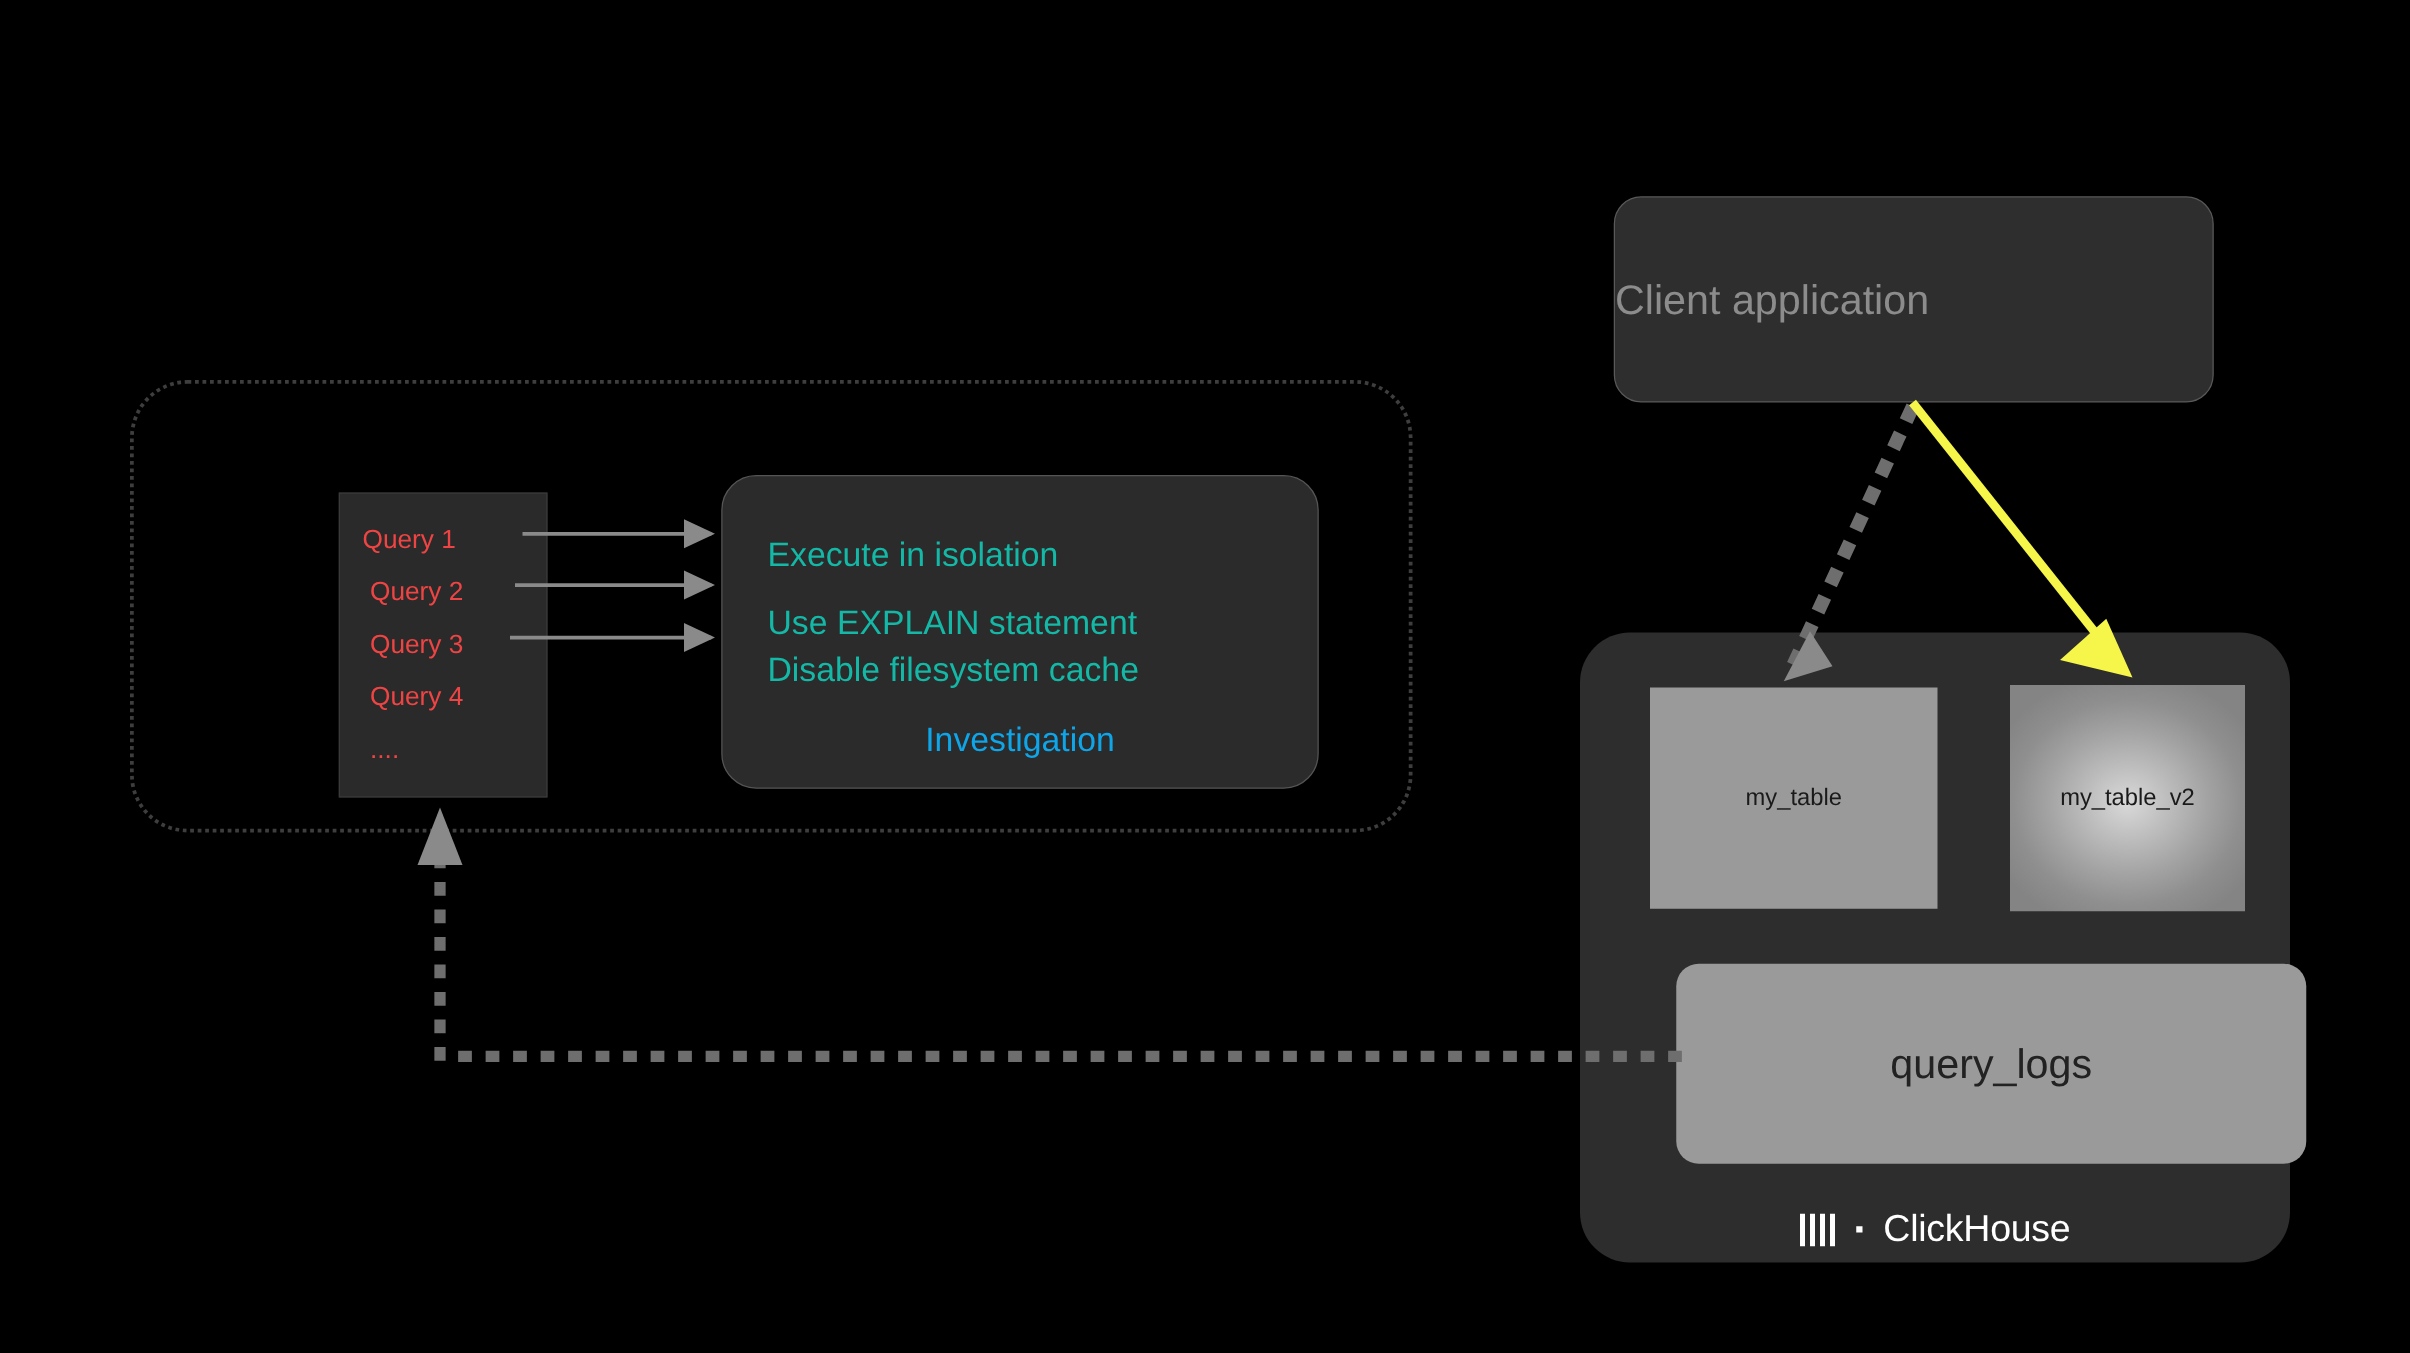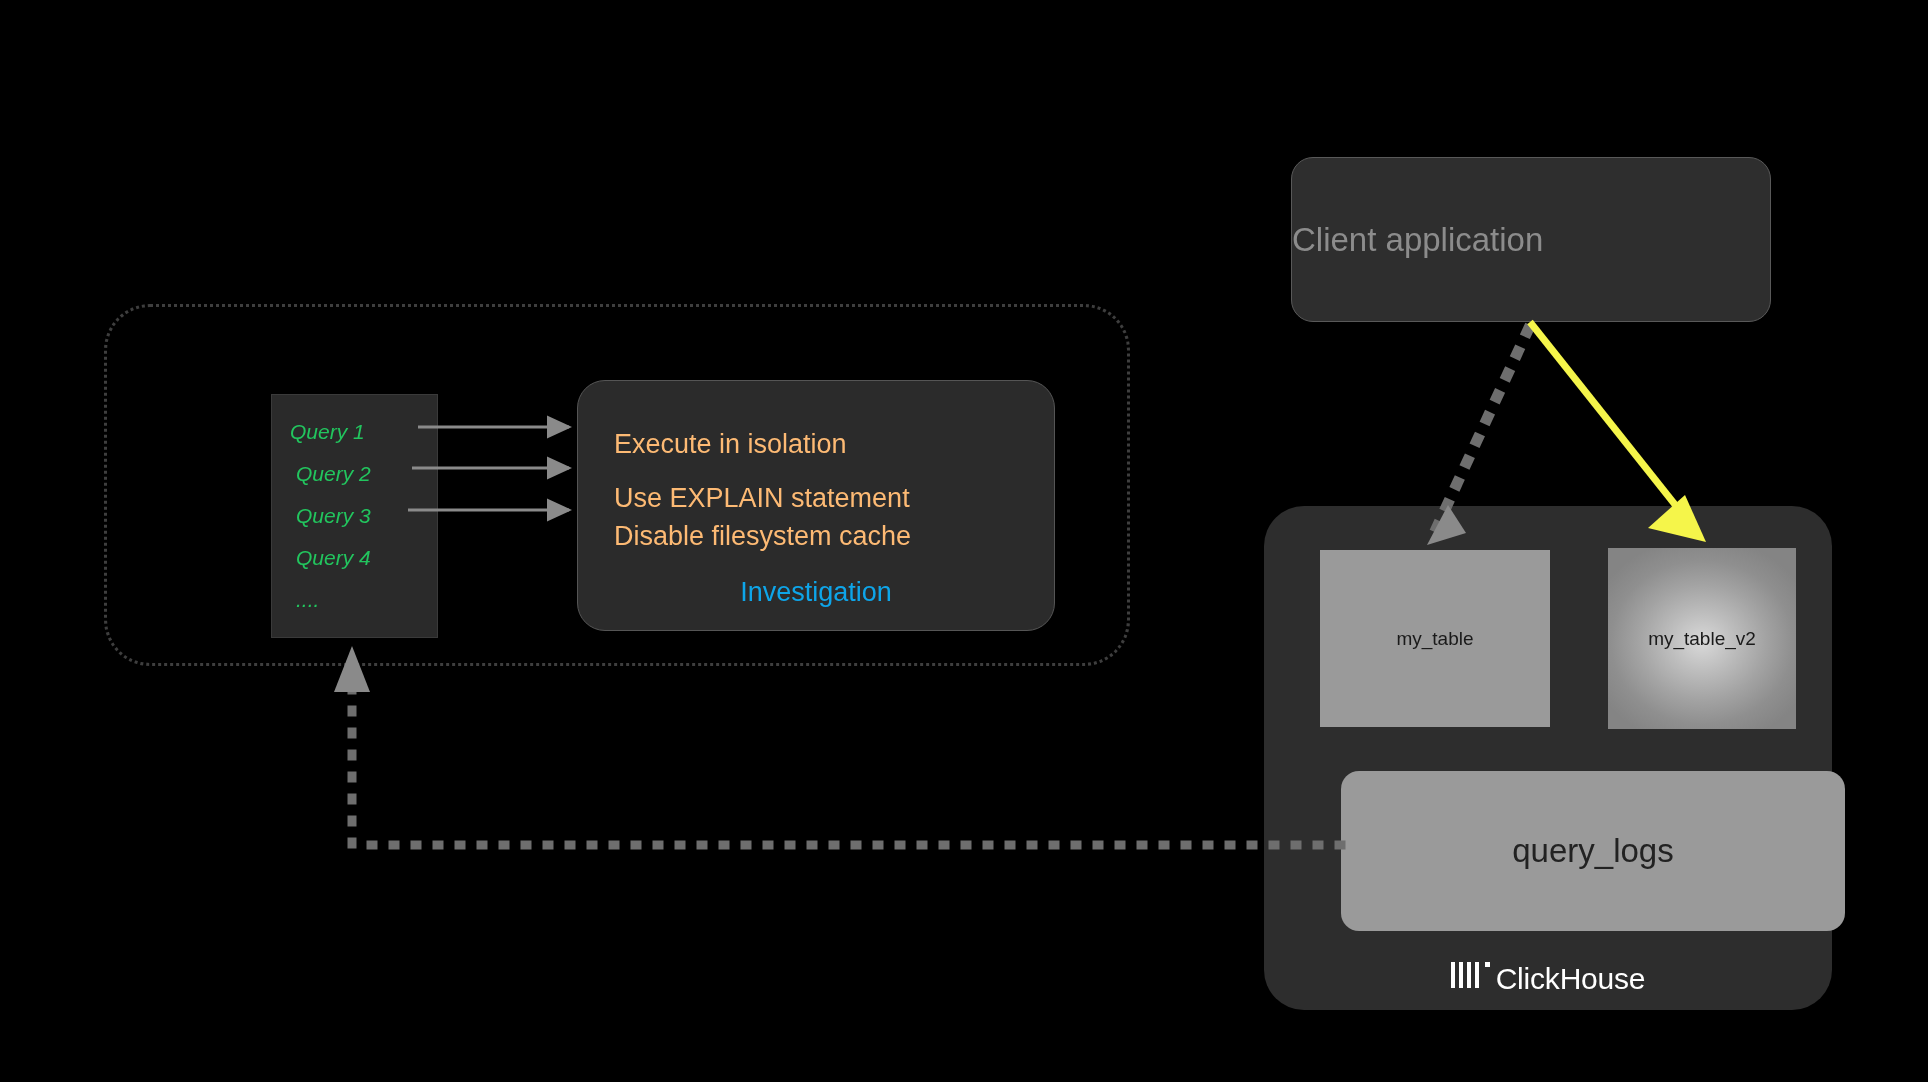--- a/index.html
+++ b/index.html
@@ -23,42 +23,41 @@
   }
 
   
   .query-panel{
     left:271px;top:394px;width:167px;height:244px;
     background:#2a2a2a;
     border:1px solid #3a3a3a;
     padding:14px 0 0 0;
   }
   .query-panel .q{
-    color:#22c55e;
+    color:#ef4444;
     font-size:21px;
     line-height:1;
     margin:0 0 0 18px;
     white-space:nowrap;
-    font-style:italic;
   }
   .query-panel .q.row0{margin-top:12px;}
   .query-panel .q+.q{margin-top:21px;margin-left:24px;}
 
   
   .investigation{
     left:577px;top:380px;width:478px;height:251px;
     background:#2b2b2b;
     border:1px solid #555;
     border-radius:28px;
   }
   .inv-list{
     position:absolute;left:36px;top:44px;right:20px;
   }
   .inv-line{
-    color:#fdba74;
+    color:#14b8a6;
     font-size:27px;
     line-height:38px;
     white-space:nowrap;
   }
   .inv-line.gap{margin-top:16px;}
   .inv-caption{
     position:absolute;left:0;right:0;bottom:22px;
     text-align:center;
     color:#0ea5e9;
     font-size:27px;
@@ -101,21 +100,21 @@
     border-radius:18px;
     background:#9a9a9a;
     color:#222;
     font-size:33px;
     display:flex;align-items:center;justify-content:center;
   }
 
   
   .ch-logo{
     left:1264px;top:962px;width:568px;height:44px;
-    display:flex;align-items:flex-start;justify-content:center;gap:6px;
+    display:flex;align-items:center;justify-content:center;gap:17px;
   }
   .ch-bars{display:flex;align-items:flex-end;gap:4px;height:26px;}
   .ch-bars i{display:block;width:4px;height:26px;background:#fff;}
   .ch-dot{width:5px;height:5px;background:#fff;margin-bottom:2px;}
   .ch-word{color:#fff;font-size:30px;letter-spacing:-.2px;}
 
   svg.overlay{position:absolute;left:0;top:0;width:1928px;height:1082px;pointer-events:none;}
 </style>
 </head>
 <body>

